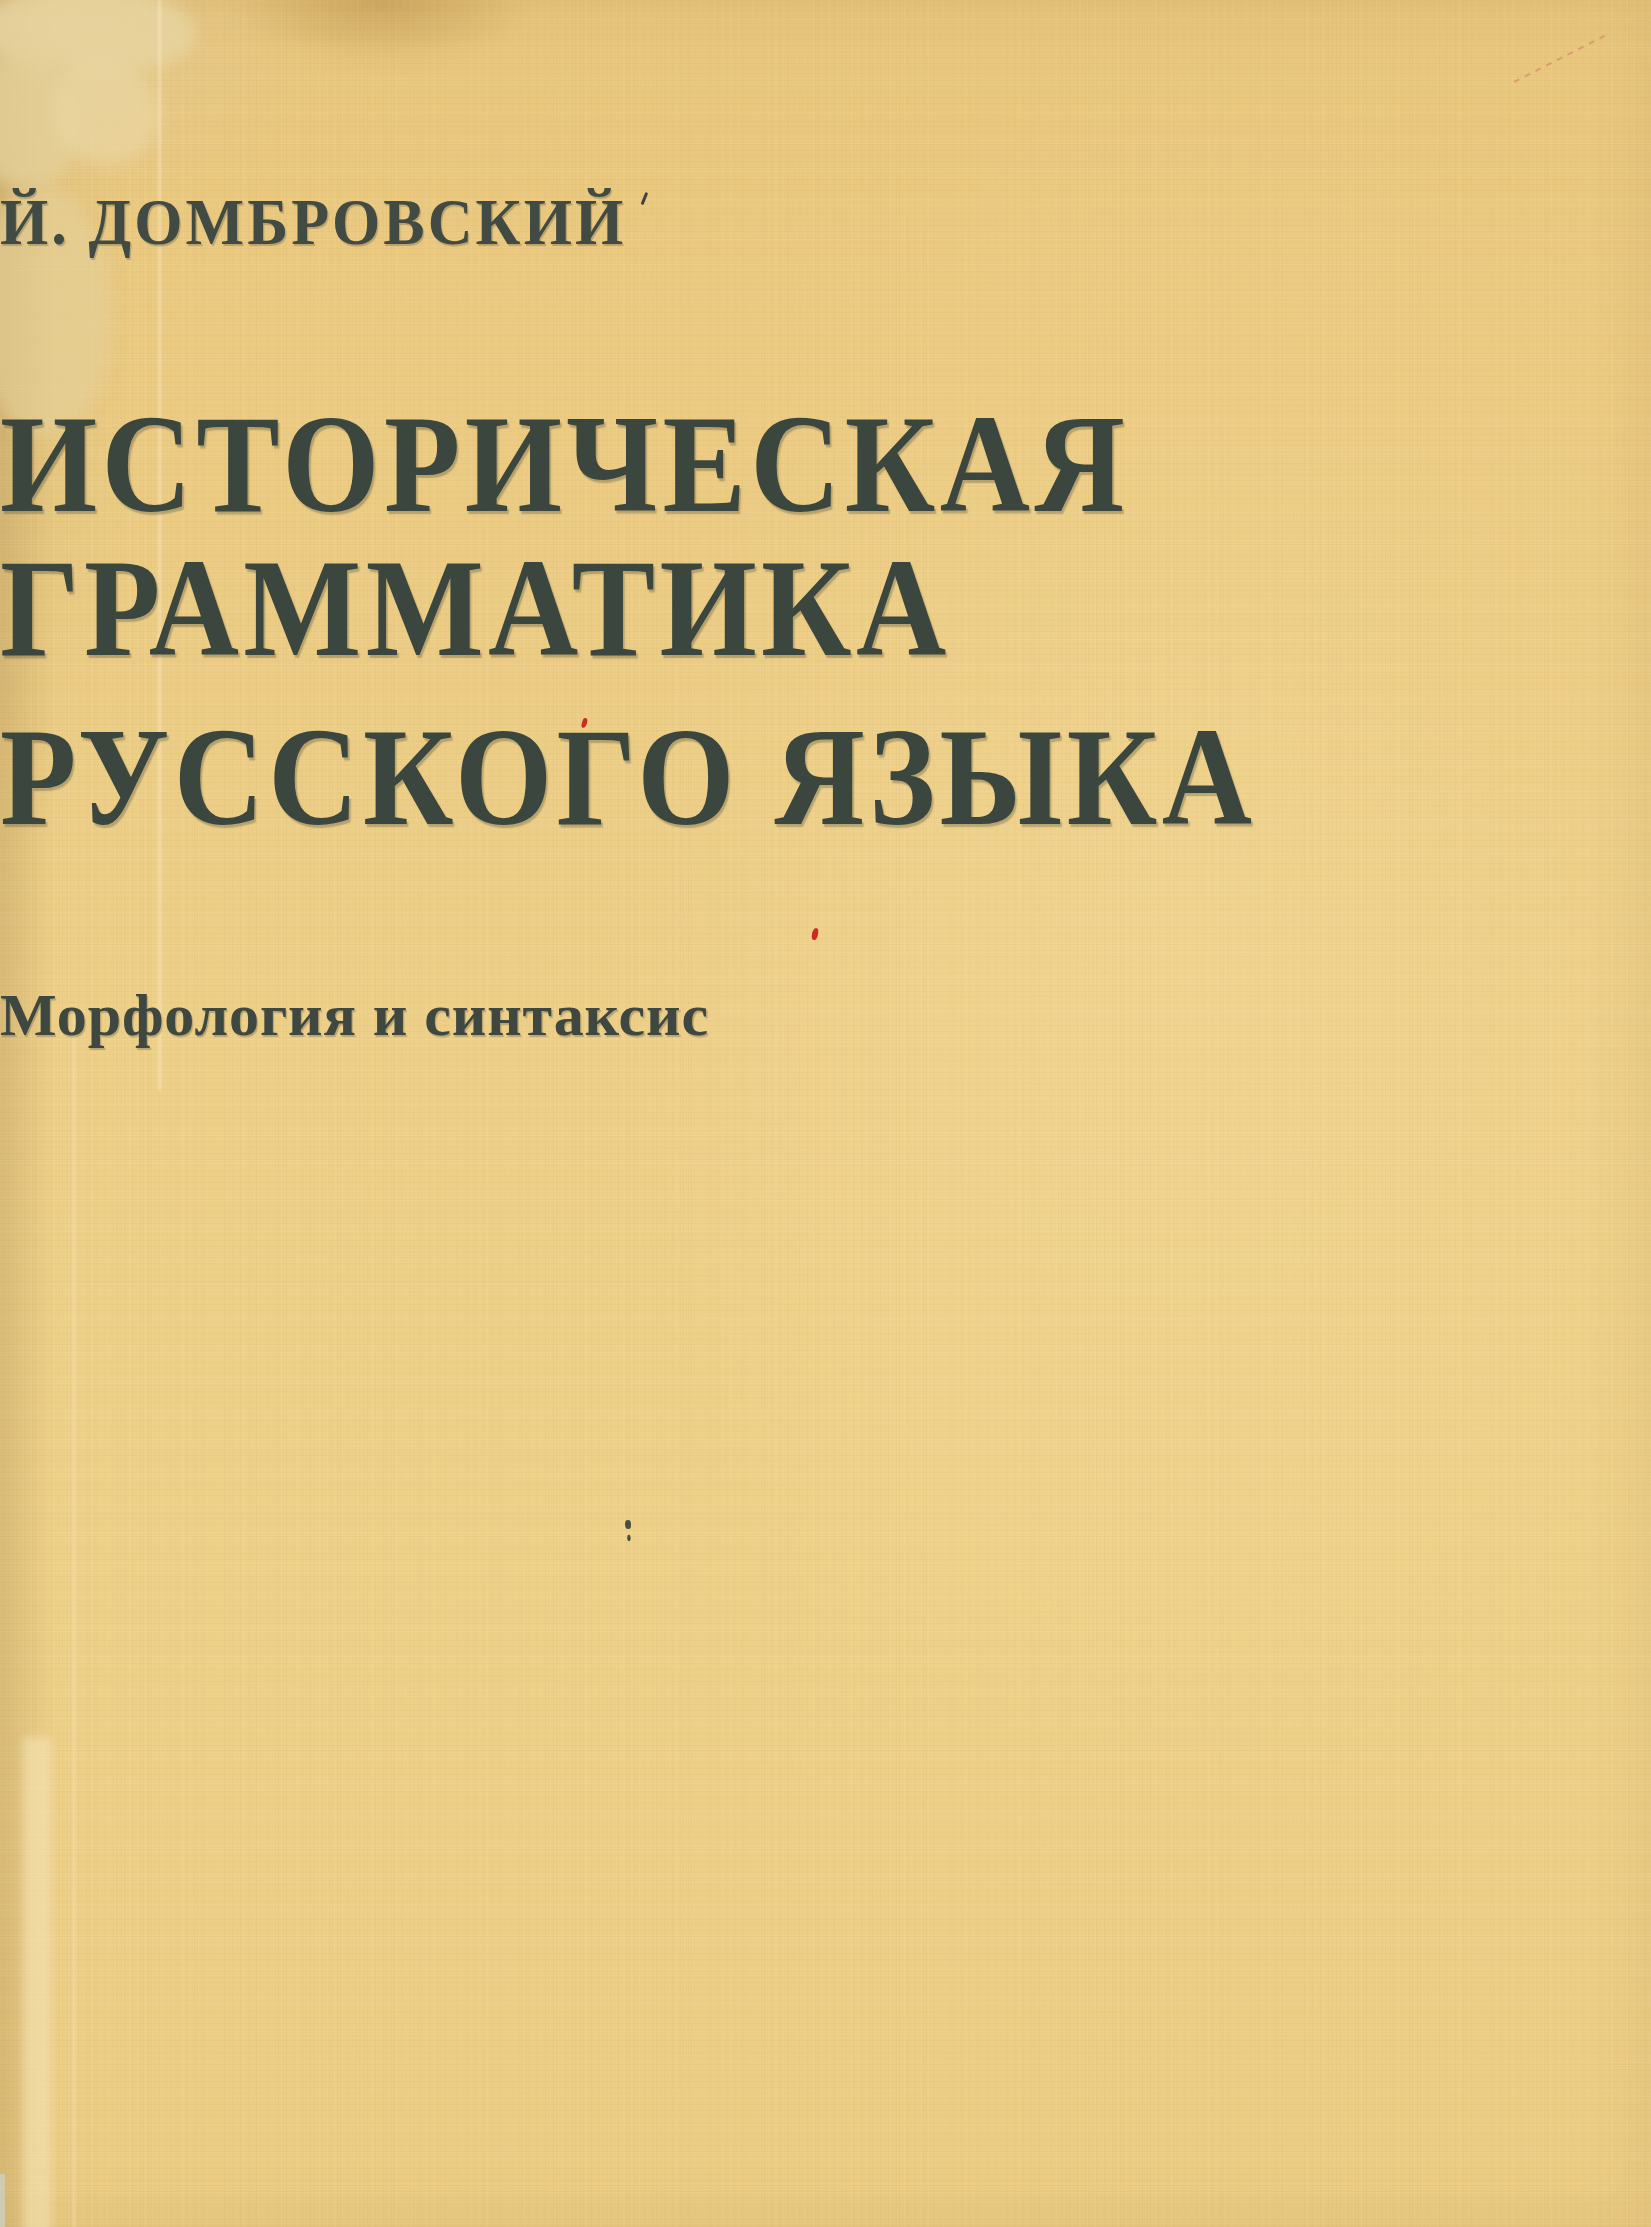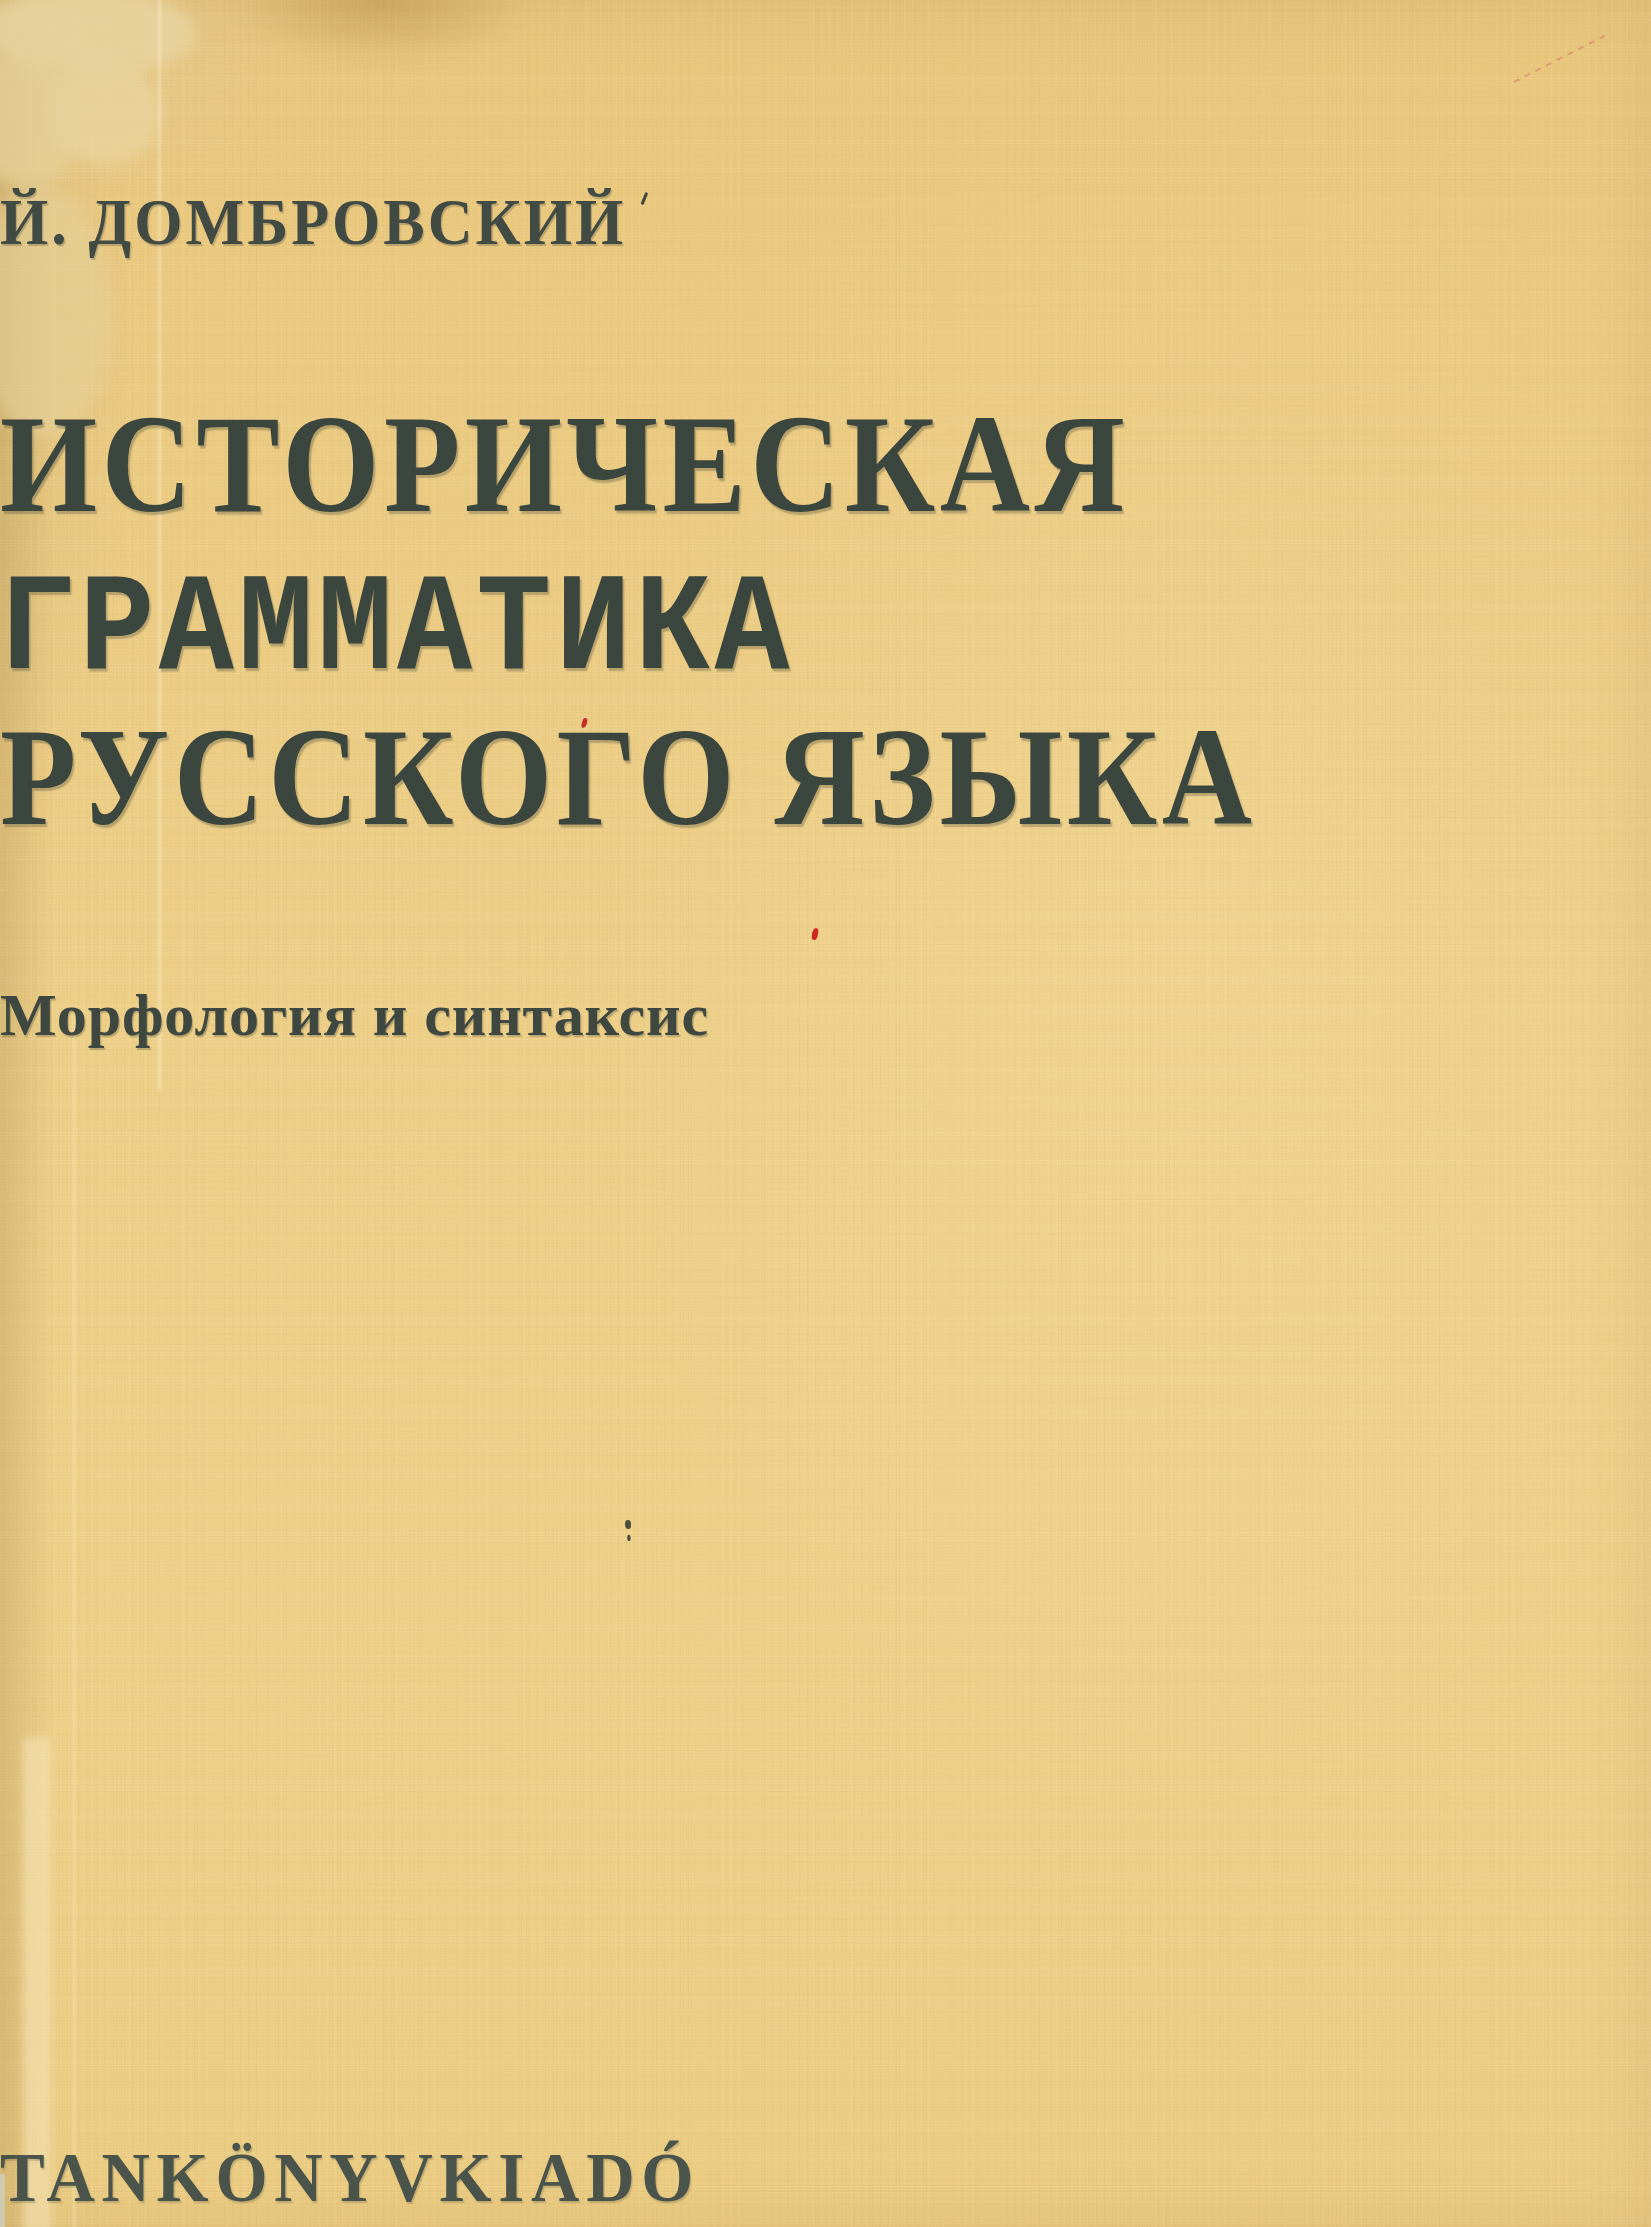--- a/index.html
+++ b/index.html
@@ -85,21 +85,21 @@
 
   .title-line {
     font-size: 125px;
     font-weight: bold;
     letter-spacing: .035em;
     color: #3b463e;
     text-shadow: 1.8px 2.7px 1.3px rgba(58,62,50,.30);
   }
   .title-line .stretch { transform: scaleY(1.12); }
   .title-1 { top: 402px; }
-  .title-2 { top: 569px; font-family: Liberation Mono, monospace; }
+  .title-2 { top: 546px; }
   .title-3 { top: 715px; }
 
   .volume {
     top: 931px;
     font-size: 67px;
     font-weight: bold;
     letter-spacing: .04em;
     color: #3d4740;
     text-shadow: 1.3px 1.8px 0.9px rgba(58,62,50,.3);
   }
@@ -188,23 +188,20 @@
   </div>
   <div class="text-line title-line title-3">
     <span class="stretch">РУССКОГО ЯЗЫКА</span>
   </div>
 
 
   <div class="text-line subtitle">
     <span>Морфология и синтаксис</span>
   </div>
 
-  <div class="text-line publisher">
-    <span class="stretch">TANKÖNYVKIADÓ</span>
-  </div>
 
   <div class="speck red-speck-1"></div>
   <div class="speck red-speck-2"></div>
   <div class="speck stray-dash"></div>
   <div class="speck ink-speck-mid"></div>
 
   <div class="speck scuff-scribble"></div>
 
 </div>
 

